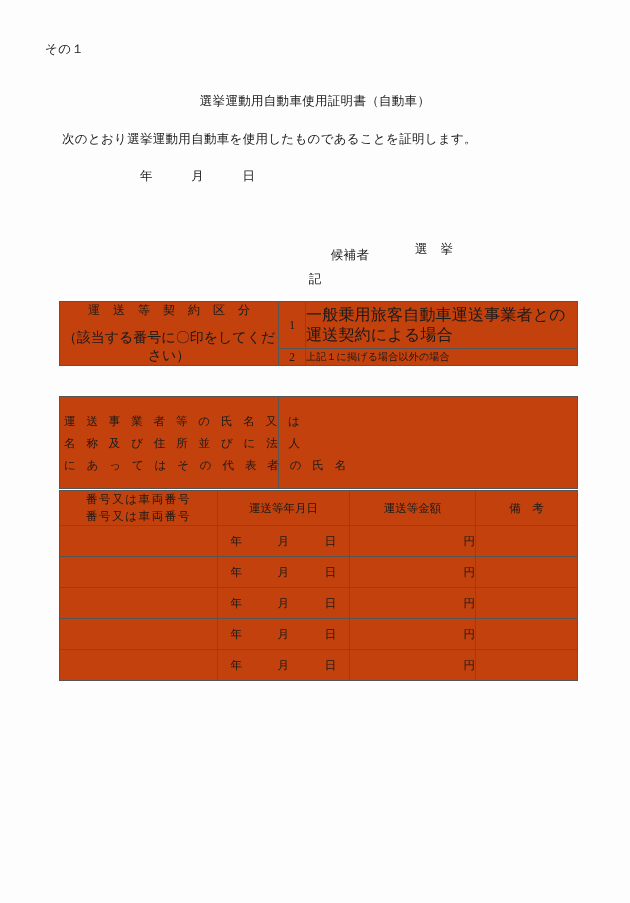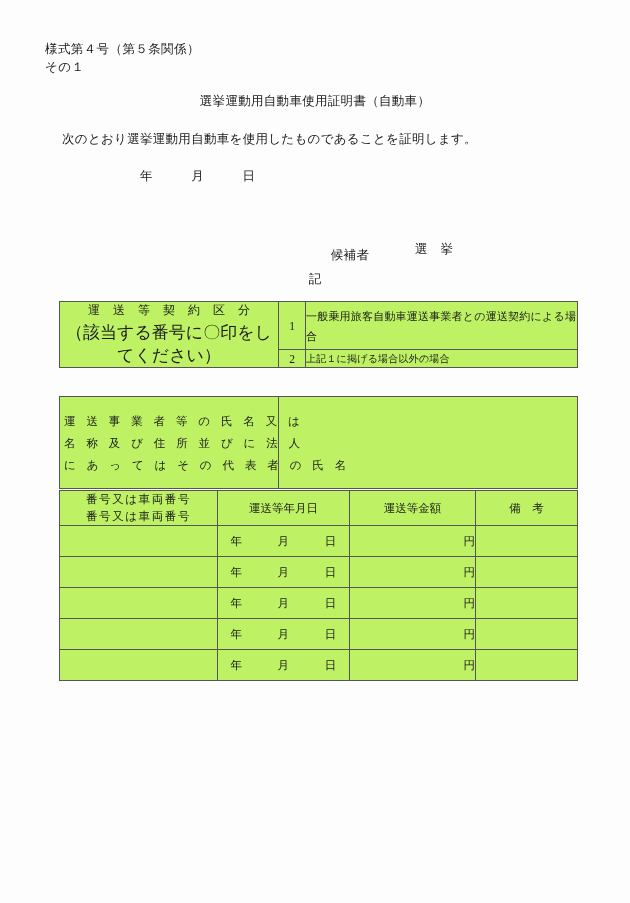--- a/index.html
+++ b/index.html
@@ -76,21 +76,21 @@
   
   .tbl {
     border-collapse: collapse;
     table-layout: fixed;
     font-size: 11.5px;
   }
   .tbl td {
     border: 1px solid #555;
     padding: 0;
     vertical-align: middle;
-    background: #bef264;
+    background: #c2410c;
   }
 
   #tbl-contract {
     left: 59px; top: 301px;
     width: 519px;
   }
   #tbl-party {
     left: 59px; top: 396px;
     width: 519px;
   }
@@ -100,34 +100,34 @@
   }
 
   .cell-label-spaced {
     text-align: center;
     letter-spacing: 5px;
     text-indent: 5px;
     font-size: 12px;
   }
   .cell-sub {
     text-align: center;
-    font-size: 17px;
-    margin-top: 2px;
+    font-size: 14px;
+    margin-top: 10px;
     letter-spacing: 0;
   }
   .pad-cell { padding: 8px 6px; }
 
   .num-col {
     width: 26px;
     text-align: center;
     vertical-align: middle;
     font-size: 11.5px;
   }
   .opt-text {
-    font-size: 11px;
+    font-size: 16px;
     line-height: 20px;
     padding: 8px 10px 8px 4px;
     letter-spacing: 0.2px;
   }
   .opt-text-single {
     font-size: 10px;
     padding: 9px 10px 9px 4px;
     letter-spacing: 0.2px;
   }
 
@@ -168,21 +168,20 @@
     white-space: pre;
     letter-spacing: 0.3px;
   }
 </style>
 </head>
 <body>
 
 <div id="page">
 
   <div class="abs" id="form-no">
-    <div>様式第４号（第５条関係）</div>
     <div>その１</div>
   </div>
 
   <div class="abs" id="certify-line">次のとおり選挙運動用自動車を使用したものであることを証明します。</div>
 
   <div class="abs" id="doc-title">選挙運動用自動車使用証明書（自動車）</div>
 
   <div class="abs" id="use-date-line">年　　　月　　　日</div>
 
   <div class="abs" id="election-block">

